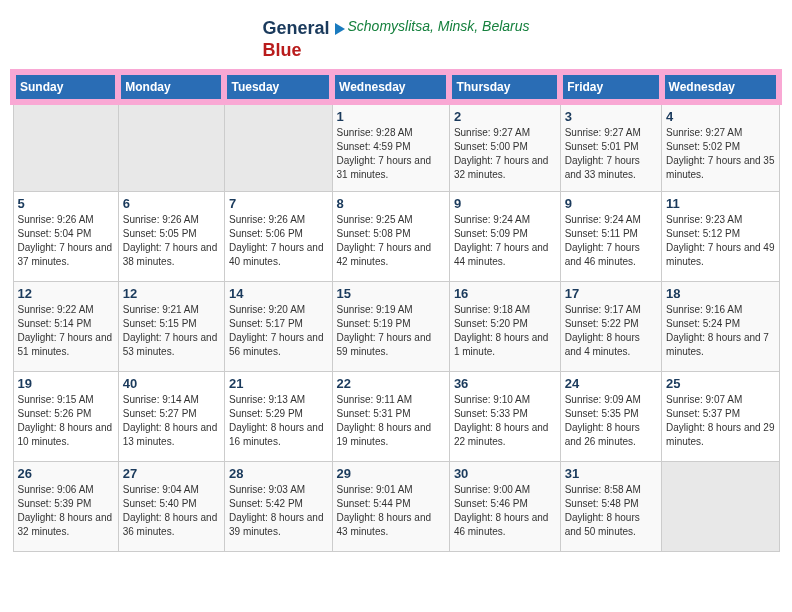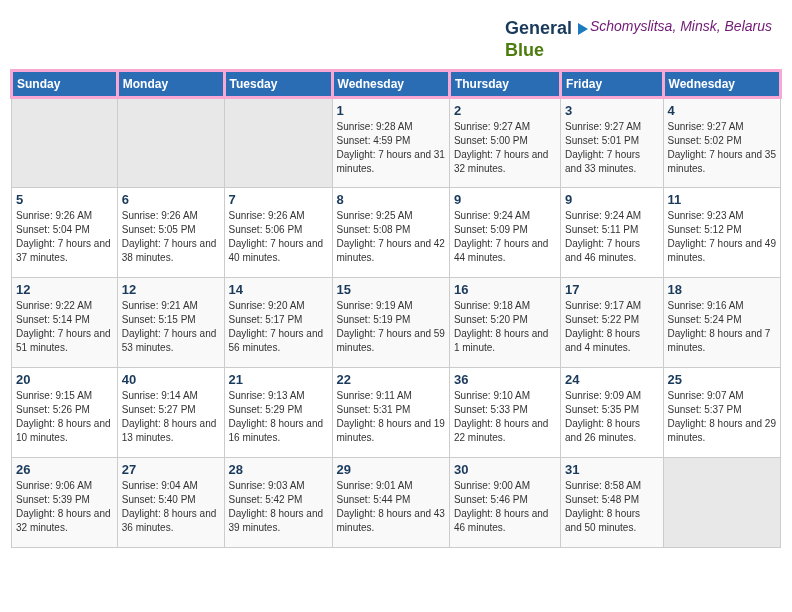--- a/index.html
+++ b/index.html
@@ -5,21 +5,21 @@
     * { box-sizing: border-box; margin: 0; padding: 0; }
     body {
       font-family: Arial, sans-serif;
       background: #fff;
       width: 792px;
       min-height: 612px;
       padding: 10px;
     }
     .header {
       display: flex;
-      justify-content: flex-end;
+      justify-content: center;
       align-items: flex-start;
       padding: 8px 10px 8px 10px;
     }
     .logo {
       display: flex;
       flex-direction: column;
       align-items: flex-start;
     }
     .logo-text {
       display: flex;
@@ -29,36 +29,36 @@
     .title-area {
       text-align: right;
     }
     .month-title {
       font-size: 28px;
       font-weight: bold;
       color: #1a3a5c;
     }
     .location {
       font-size: 14px;
-      color: #701a75;
+      color: #15803d;
       font-style: italic;
     }
     table {
       width: 100%;
       border-collapse: collapse;
       font-size: 11px;
     }
     thead tr th {
       background: #2a6db5;
       color: #fff;
       padding: 5px 4px;
       text-align: left;
       font-size: 12px;
       font-weight: bold;
-      border: 3px solid #f9a8d4;
+      border: 6px solid #f9a8d4;
     }
     tbody tr td {
       border: 1px solid #ccc;
       vertical-align: top;
       padding: 4px;
       min-height: 80px;
       height: 90px;
       background: #fff;
     }
     tbody tr:nth-child(odd) td {
@@ -85,21 +85,21 @@
 
 <div class="header">
   <div class="logo">
     <div class="logo-text">
       <span style="font-size:18px;font-weight:bold;color:#1a3a5c;">General</span>
       <svg width="16" height="16" viewBox="0 0 16 16" style="margin:0 0 0 2px;vertical-align:middle;">
         <polygon points="4,14 14,8 4,2" fill="#1a7bbf"></polygon>
       </svg>
     </div>
     <div>
-      <span style="font-size:18px;font-weight:bold;color:#4d7c0f;">Blue</span>
+      <span style="font-size:18px;font-weight:bold;color:#b91c1c;">Blue</span>
     </div>
   </div>
   <div class="title-area">
     <div class="location">Schomyslitsa, Minsk, Belarus</div>
   </div>
 </div>
 
 <table>
   <thead>
     <tr>
@@ -261,21 +261,21 @@
         <span class="day-num">18</span>
         <div class="day-info">
           Sunrise: 9:16 AM<br>
           Sunset: 5:24 PM<br>
           Daylight: 8 hours and 7 minutes.
         </div>
       </td>
       </tr>
       <tr>
         <td>
-        <span class="day-num">20</span>
+        <span class="day-num">19</span>
         <div class="day-info">
           Sunrise: 9:15 AM<br>
           Sunset: 5:26 PM<br>
           Daylight: 8 hours and 10 minutes.
         </div>
       </td>
         <td>
         <span class="day-num">40</span>
         <div class="day-info">
           Sunrise: 9:14 AM<br>

